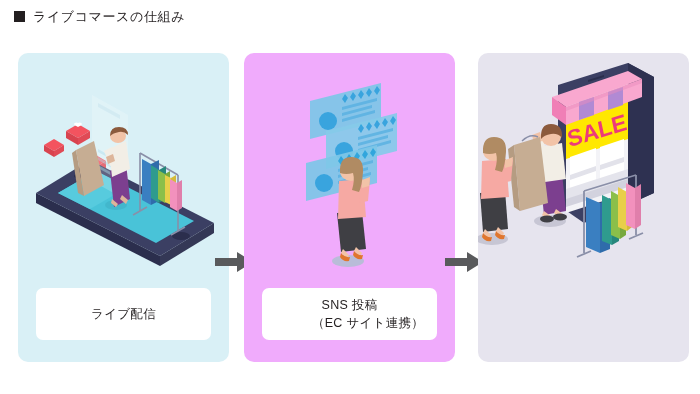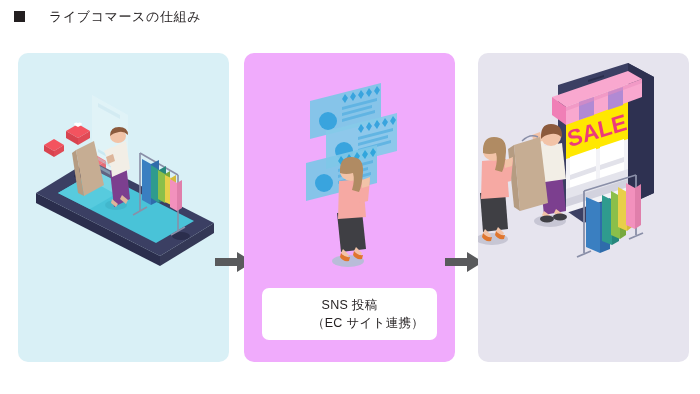--- a/index.html
+++ b/index.html
@@ -6,21 +6,21 @@
   body{
     width:700px;height:394px;
     background:#ffffff;
     font-family:"Liberation Sans","DejaVu Sans",sans-serif;
     overflow:hidden;
     position:relative;
   }
   
   .title-row{
     position:absolute;left:14px;top:10px;
-    display:flex;align-items:center;gap:24px;
+    display:flex;align-items:center;gap:8px;
   }
   .title-bullet{
     width:11px;height:11px;background:#231f20;display:block;
   }
   .title-text{
     font-size:13px;color:#231f20;letter-spacing:.6px;font-weight:400;
     line-height:1;
   }
   
   .flow{
@@ -130,20 +130,23 @@
           <polygon points="140,117 147,121 147,150 140,146" fill="#8bbf4a"></polygon>
           <polygon points="147,121 152,118 152,147 147,150" fill="#77a93e"></polygon>
           <polygon points="147,122 153,125 153,152 147,149" fill="#e8cf4a"></polygon>
           <polygon points="153,125 158,122 158,149 153,152" fill="#d4bb3b"></polygon>
           <polygon points="152,126 159,130 159,158 152,154" fill="#f291bd"></polygon>
           <polygon points="159,130 164,127 164,155 159,158" fill="#e07fab"></polygon>
         </g>
       </g>
     </svg>
 
+    <div class="panel-label">
+      <span class="l1">ライブ配信</span>
+    </div>
   </div>
 
   <svg class="arrow" id="arrow-0" viewBox="0 0 38 22">
     <polygon points="0,7 22,7 22,1 38,11 22,21 22,15 0,15" fill="#595a5c"></polygon>
   </svg>
 
   <div class="panel" id="panel-1">
     <svg class="panel-art" viewBox="0 0 211 232">
 
       <g opacity="0.92">

